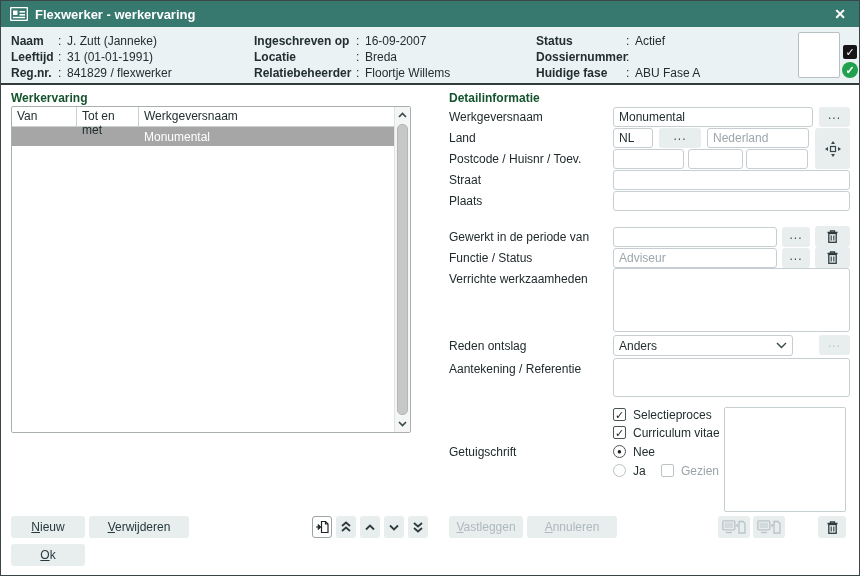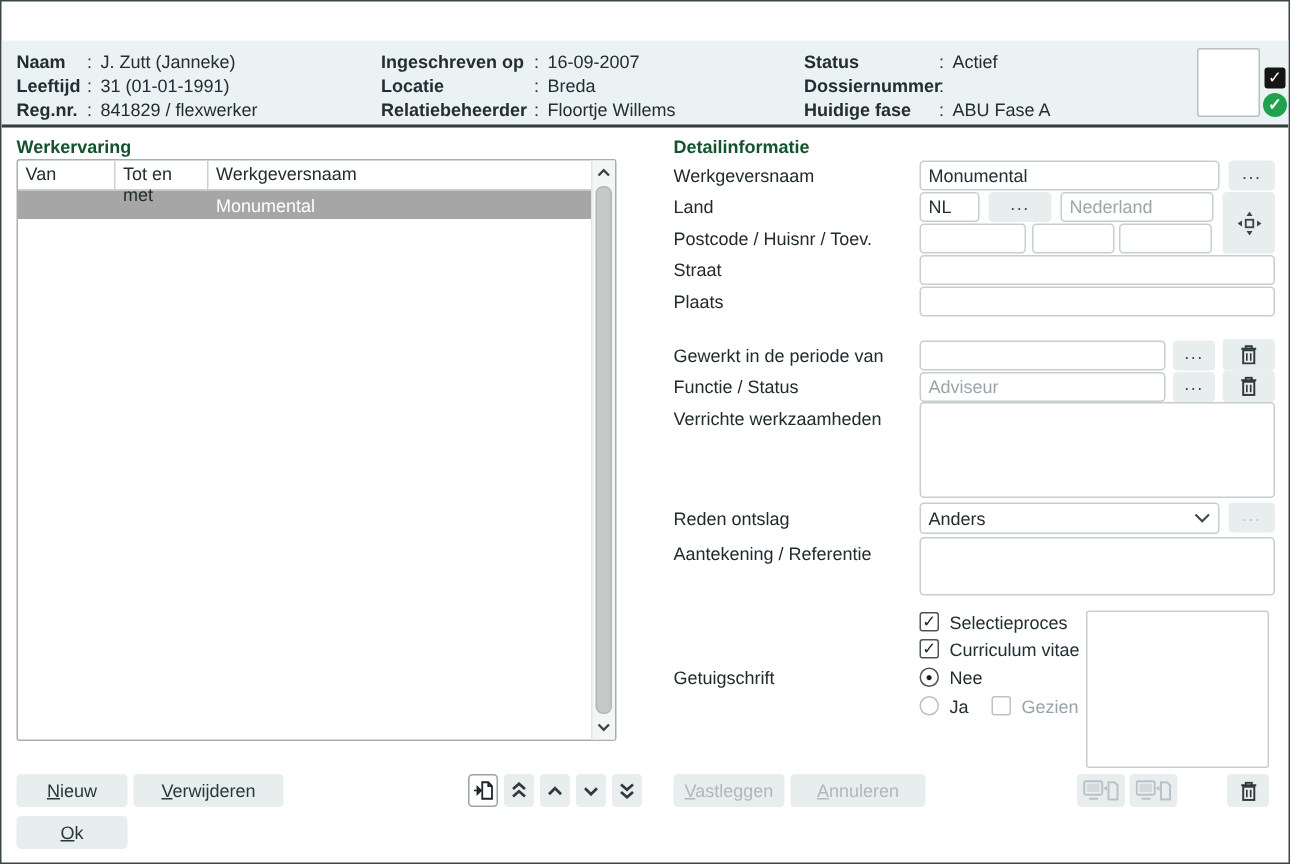--- a/index.html
+++ b/index.html
@@ -30,21 +30,21 @@
                background:#fff; border:1px solid #b9c0c3; border-radius:2px; }
   .flag-check { position:absolute; right:2px; top:18px; width:14px; height:14px;
                 background:#151515; color:#fff; font-size:11px; line-height:14px;
                 text-align:center; border-radius:2px; }
   .status-ok { position:absolute; right:1px; top:35px; width:16px; height:16px;
                background:#21A04D; color:#fff; font-size:11px; font-weight:bold;
                line-height:16px; text-align:center; border-radius:50%; }
 
   
   .section-title { position:absolute; font-weight:bold; color:#14532d; }
-  .listbox { position:absolute; left:10px; top:105px; width:400px; height:388px;
+  .listbox { position:absolute; left:10px; top:105px; width:400px; height:327px;
              border:1px solid #a9afaf; border-radius:2px; background:#fff; }
   .list-header { display:flex; height:20px; border-bottom:1px solid #cbd0d0; }
   .list-header .cell { padding:2px 0 0 5px; border-right:1px solid #cbd0d0; color:#27343­6; }
   .col-van { width:65px; } .col-tot { width:62px; } .col-werk { flex:1; border-right:none!important; }
   .list-row.selected { height:19px; background:#A6A6A6; color:#fff;
                        display:flex; align-items:center; margin-right:16px; }
   .list-row.selected .rowtext { padding-left:132px; }
   .vscroll { position:absolute; right:0; top:0; bottom:0; width:16px;
              background:#f4f5f5; border-left:1px solid #e2e4e4; }
   .vscroll .arr { position:absolute; left:0; width:15px; height:16px; color:#37474a;
@@ -86,20 +86,33 @@
   .dimtext { color:#9aa4a8; }
   .attachbox { position:absolute; left:723px; top:406px; width:122px; height:105px;
                background:#fff; border:1px solid #c7ced1; border-radius:2px; }
   svg { display:block; }
 </style>
 </head>
 <body>
 
 <div class="window">
 
+  <div class="titlebar">
+    <span>
+      <svg width="18" height="14" viewBox="0 0 18 14">
+          <rect x="0.5" y="0.5" width="17" height="13" rx="1.5" fill="none" stroke="#fff" stroke-width="1.6"></rect>
+          <rect x="3" y="3.5" width="4.5" height="4.5" fill="#fff"></rect>
+          <rect x="9.5" y="4" width="5.5" height="1.6" fill="#fff"></rect>
+          <rect x="9.5" y="7" width="5.5" height="1.6" fill="#fff"></rect>
+          <rect x="3" y="9.8" width="12" height="1.4" fill="#fff"></rect>
+        </svg>
+    </span>
+    <span class="title">Flexwerker - werkervaring</span>
+    <span class="close-btn">✕</span>
+  </div>
 
   <div class="infobar">
     <div class="info-col c1">
       <div class="info-row">
           <span class="info-label">Naam</span>
           <span class="info-sep">:</span>
           <span>J. Zutt (Janneke)</span>
         </div>
       <div class="info-row">
           <span class="info-label">Leeftijd</span>
@@ -261,21 +274,21 @@
         <path d="M0.5 2.5 H10.5 M3.5 2 V0.8 H7.5 V2" fill="none" stroke="#2e3b3e" stroke-width="1.3"></path>
         <rect x="1.8" y="3.5" width="7.4" height="8.8" fill="none" stroke="#2e3b3e" stroke-width="1.3"></rect>
         <path d="M4.2 5.5 V10.5 M6.8 5.5 V10.5" stroke="#2e3b3e" stroke-width="1.1"></path>
       </svg>
   </div>
 
   <div class="field-label" style="top:268px;">Verrichte werkzaamheden</div>
   <textarea class="tarea" style="left: 612px; top: 267px; width: 237px; height: 64px;"></textarea>
 
   <div class="field-label" style="top:335px;">Reden ontslag</div>
-  <div class="selectbox" style="left:612px; top:334px; width:200px;">
+  <div class="selectbox" style="left:612px; top:334px; width:180px;">
     <span class="sel-text">Anders</span>
     <span>
         <svg width="11" height="7" viewBox="0 0 11 7">
           <path d="M1 1 L5.5 5.5 L10 1" fill="none" stroke="#37474a" stroke-width="1.4"></path>
         </svg>
       </span>
   </div>
   <div class="ellipsisbtn disabled" style="left:818px; top:334px; width:31px;">...</div>
 
   <div class="field-label" style="top:358px;">Aantekening / Referentie</div>

